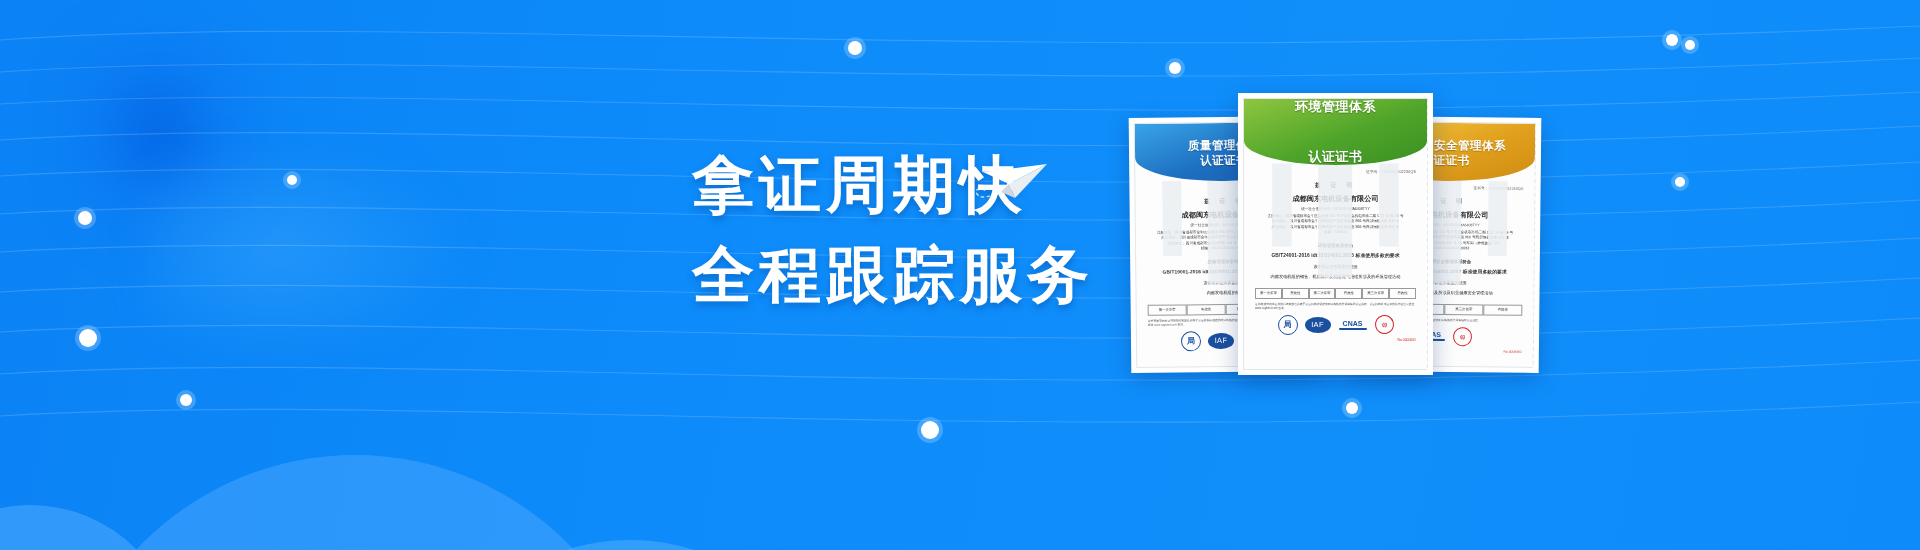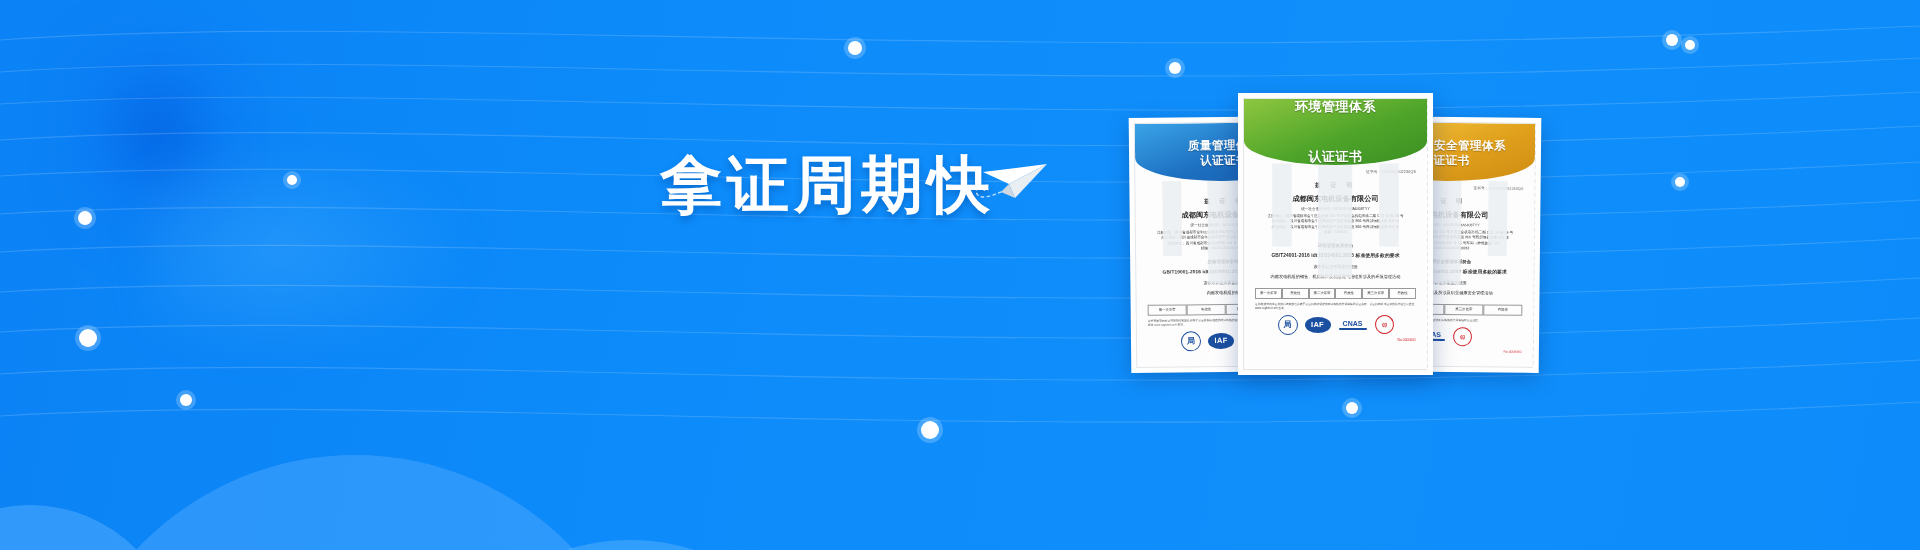--- a/index.html
+++ b/index.html
@@ -48,21 +48,21 @@
   
   .dot {
     position:absolute; border-radius:50%;
     background:#ffffff;
     box-shadow:0 0 0 4px rgba(255,255,255,.22);
   }
 
   
   .headline {
     position:absolute;
-    left:660px; top:140px;
+    left:692px; top:140px;
     z-index:6;
     user-select:none;
   }
   .hl-line {
     font-size:62px;
     line-height:90px;
     font-weight:700;
     color:#ffffff;
     letter-spacing:5px;
     text-shadow:0 4px 7px rgba(0,60,140,.38);
@@ -151,21 +151,21 @@
   .c-logos { display:flex; align-items:center; justify-content:center; gap:7px; margin-top:4px; }
   .logo { position:relative; }
   .logo-cnca {
     width:20px; height:20px; border-radius:50%;
     border:1.6px solid #1b4fa0; display:flex; align-items:center;
     justify-content:center; font-size:8px; color:#1b4fa0; font-weight:700;
   }
   .logo-iaf {
     width:26px; height:16px; border-radius:50%;
     background:#1b4fa0; color:#fff; display:flex; align-items:center;
-    justify-content:center; font-size:7.5px; font-weight:700; letter-spacing:.3px;
+    justify-content:center; font-size:7.5px; font-weight:400; letter-spacing:.3px;
   }
   .logo-cnas {
     width:30px; height:17px; display:flex; flex-direction:column;
     align-items:center; justify-content:center;
     font-size:7px; font-weight:700; color:#1b4fa0; line-height:7px;
   }
   .logo-cnas .bar { width:28px; height:2px; background:#1b4fa0; border-radius:2px; margin-top:1px; }
   .logo-seal {
     width:19px; height:19px; border-radius:50%;
     border:1.6px solid #d2232a; color:#d2232a;
@@ -225,20 +225,21 @@
       <span class="dot" style="left: 78px; top: 211px; width: 14px; height: 14px;"></span>
       <span class="dot" style="left: 79px; top: 329px; width: 18px; height: 18px;"></span>
       <span class="dot" style="left: 180px; top: 394px; width: 12px; height: 12px;"></span>
       <span class="dot" style="left: 921px; top: 421px; width: 18px; height: 18px;"></span>
       <span class="dot" style="left: 1346px; top: 402px; width: 12px; height: 12px;"></span>
       <span class="dot" style="left: 1675px; top: 177px; width: 10px; height: 10px;"></span>
     </div>
 
   <div class="headline">
     <div class="hl-line">拿证周期快</div>
+    <div class="hl-line">全程跟踪服务</div>
   </div>
 
   <div class="plane">
     <svg width="80" height="60" viewBox="0 0 80 60" xmlns="http://www.w3.org/2000/svg">
       <path d="M8 22 L72 14 L34 34 Z" fill="#ffffff"></path>
       <path d="M34 34 L72 14 L40 48 Z" fill="#e9eef3"></path>
       <path d="M34 34 L40 48 L26 42 Z" fill="#cfd8e0"></path>
       <g fill="none" stroke="rgba(255,255,255,.75)" stroke-width="1.4" stroke-dasharray="2.5 3.5" stroke-linecap="round">
         <path d="M26 42 C 16 46, 6 50, 2 44 C -1 39, 6 36, 10 41"></path>
       </g>

